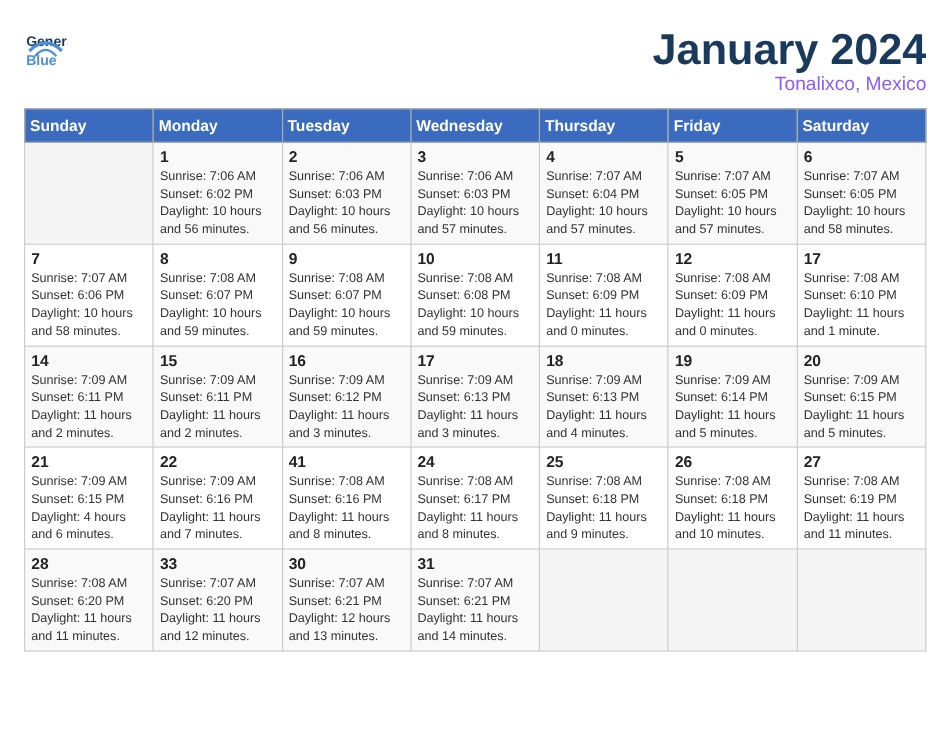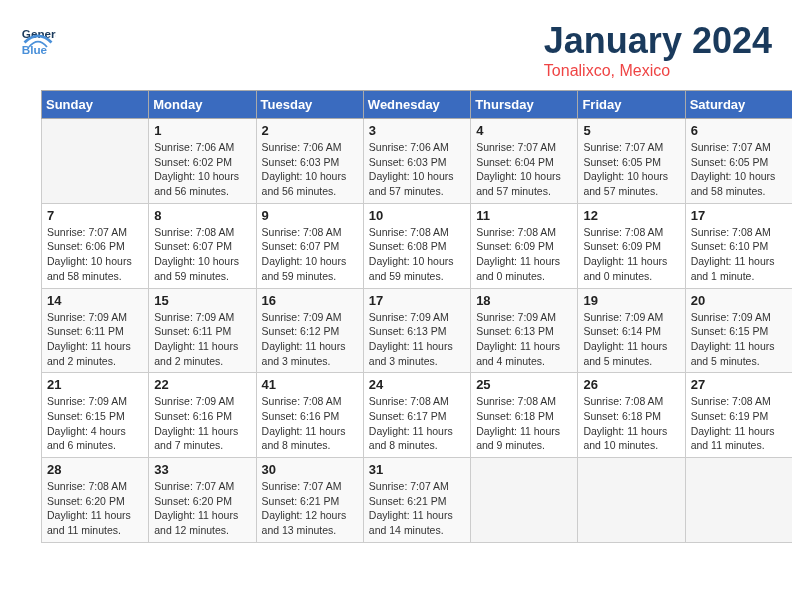--- a/index.html
+++ b/index.html
@@ -19,36 +19,35 @@
     .logo {
       display: flex;
       align-items: center;
     }
     .logo-icon {
       width: 36px;
       height: 36px;
       margin-right: 4px;
     }
     .title-block {
-      text-align: left;
+      text-align: right;
     }
     .calendar-title {
       font-size: 36px;
       font-weight: bold;
       color: #1a3a5c;
     }
     .calendar-subtitle {
       font-size: 16px;
-      color: #ef4444;
+      color: #8b5cf6;
     }
     table {
       width: 100%;
       border-collapse: collapse;
       font-size: 11px;
-      margin-left: 21px;
     }
     thead tr th {
       background-color: #3a6bbf;
       color: #fff;
       padding: 6px 4px;
       text-align: left;
       font-size: 13px;
       border: 1px solid #aaa;
     }
     td {

